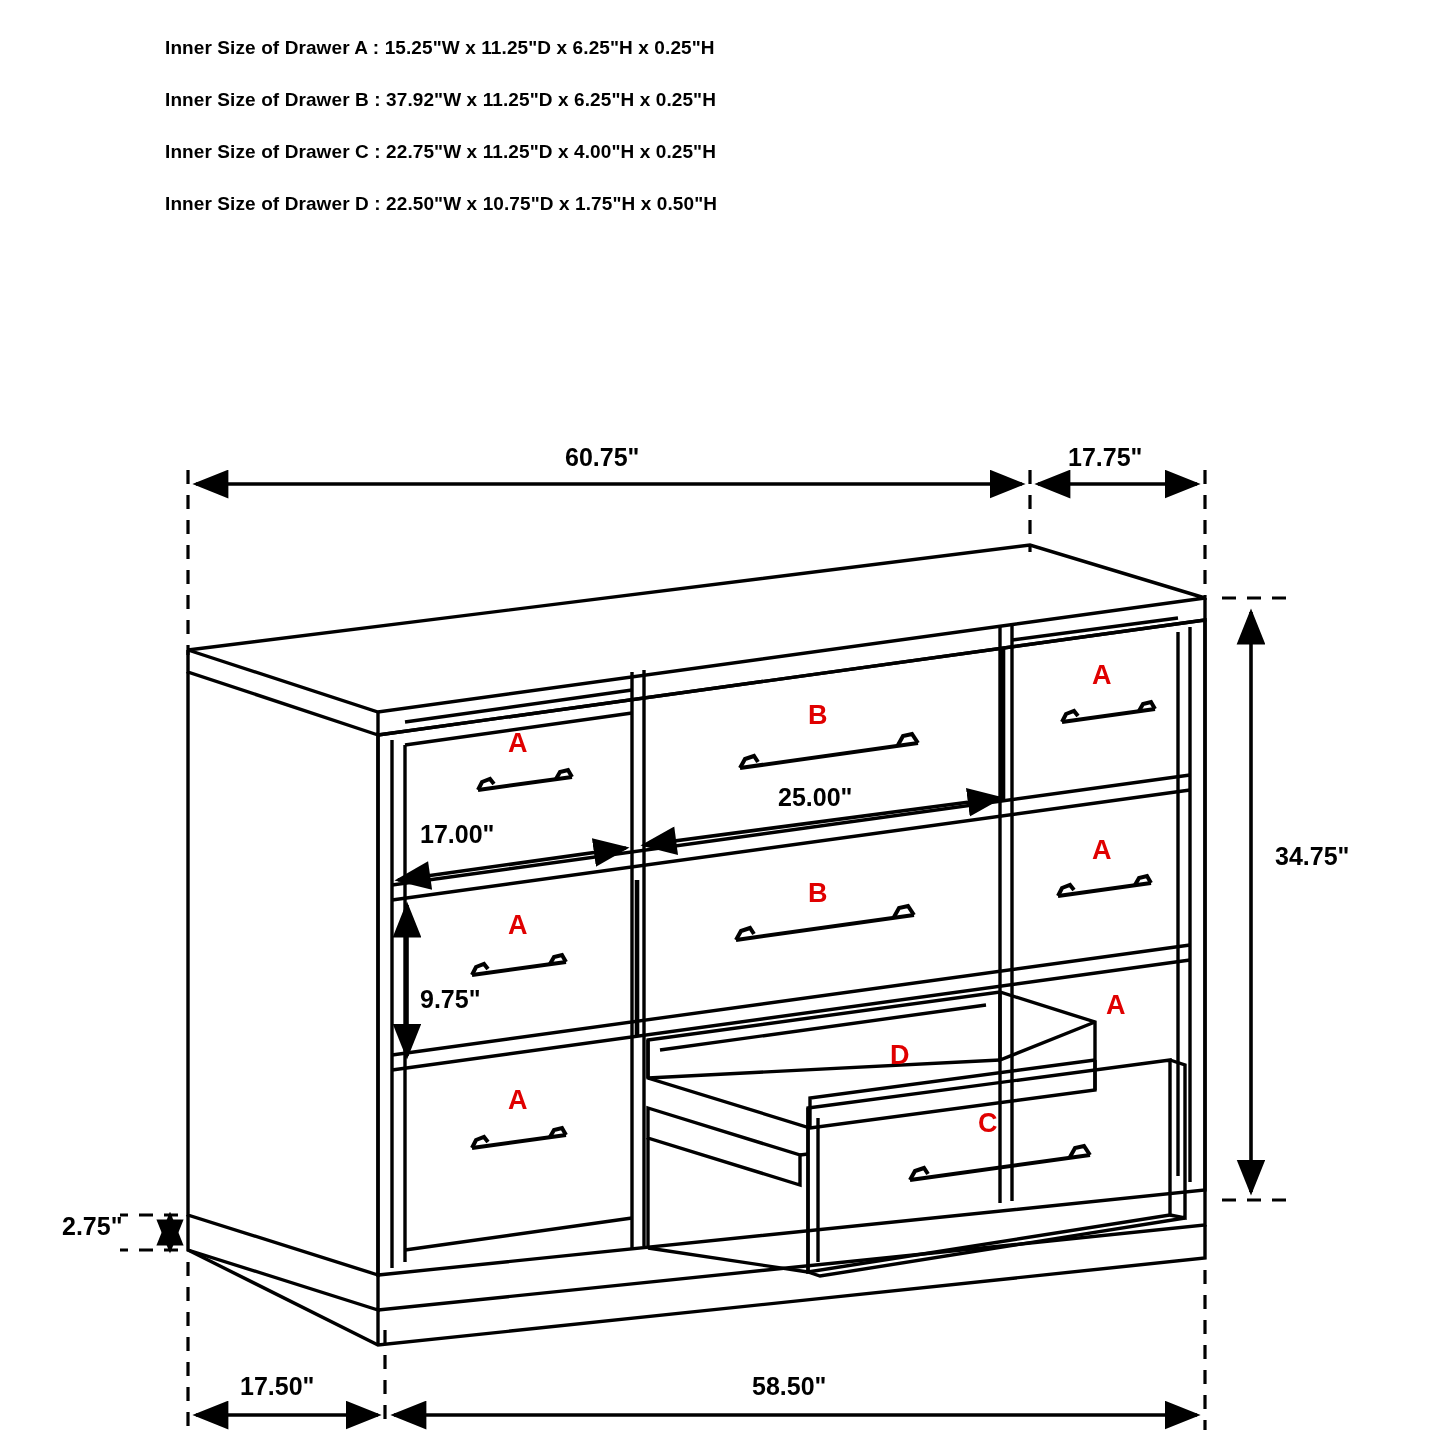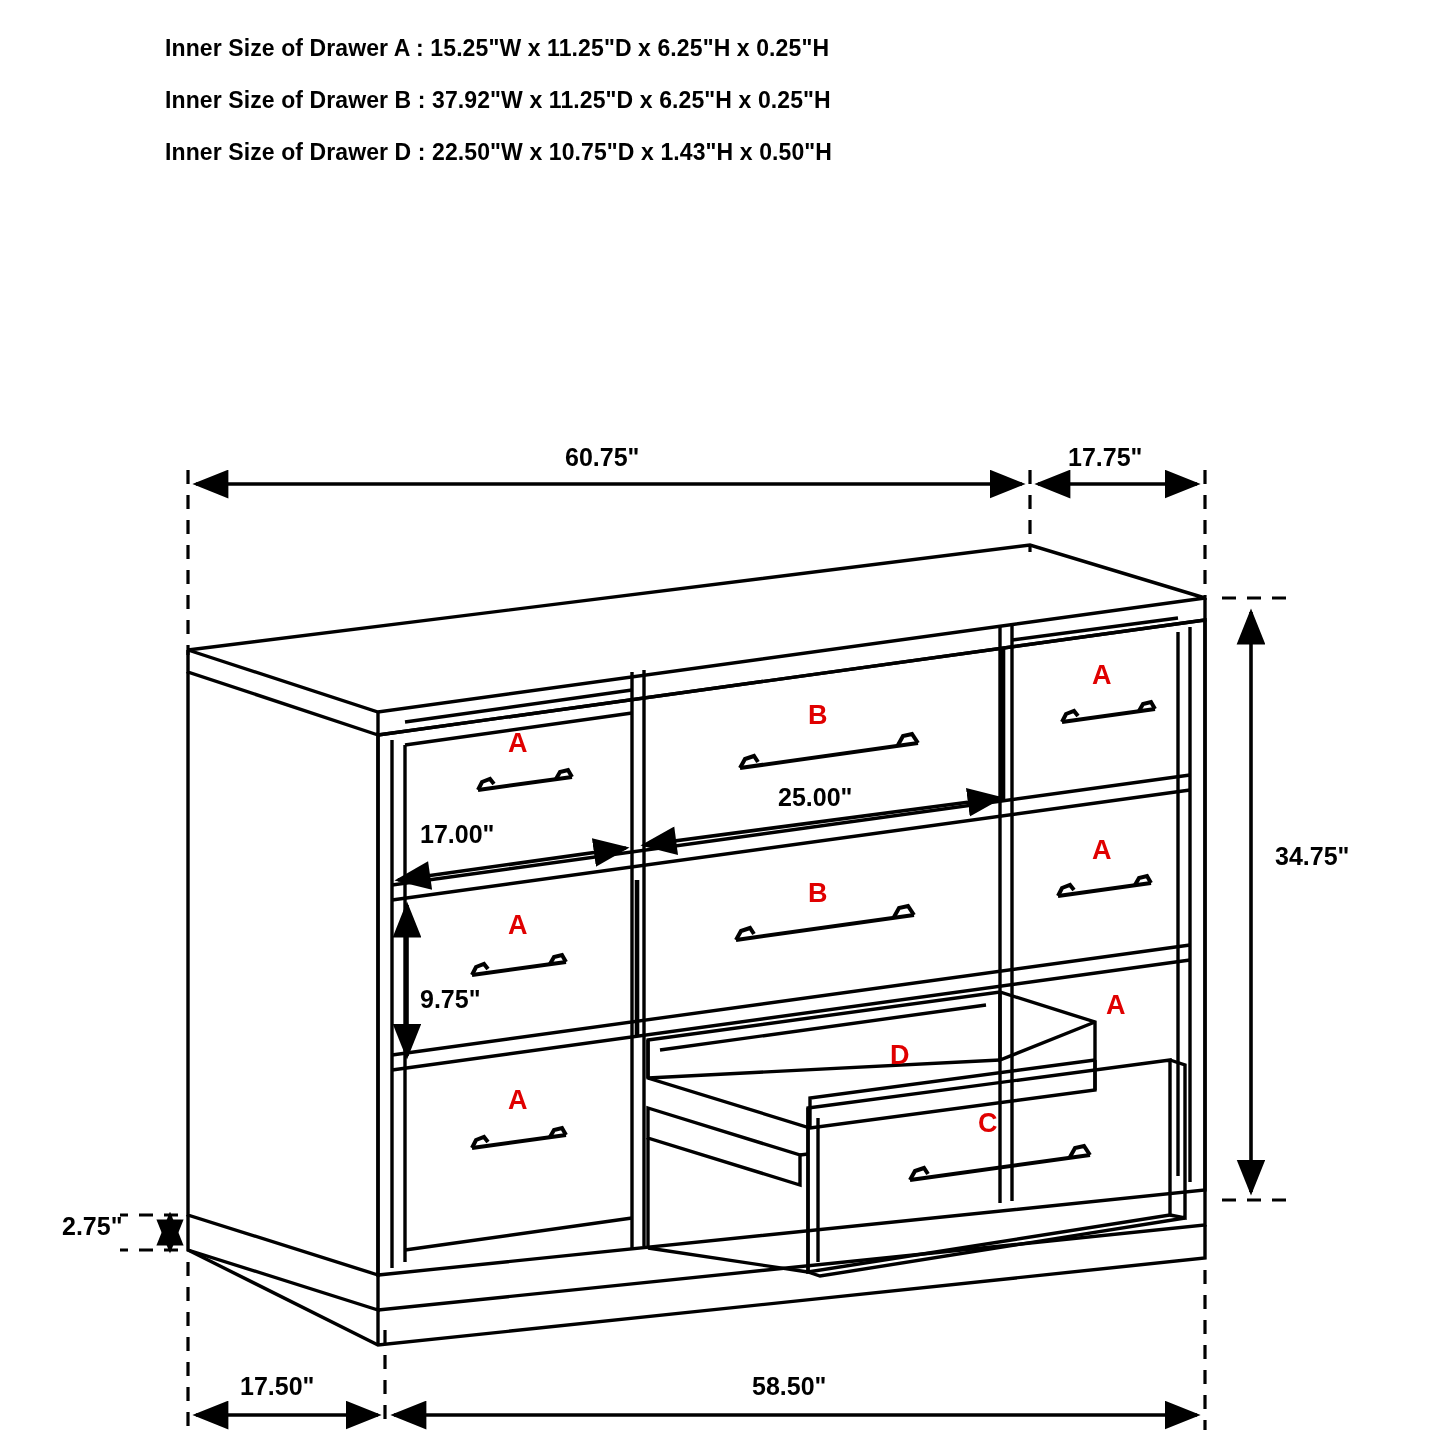--- a/index.html
+++ b/index.html
@@ -21,21 +21,21 @@
     width: 1445px;
     height: 1445px;
   }
   .spec-list {
     position: absolute;
     left: 165px;
     top: 22px;
     width: 1200px;
   }
   .spec-line {
-    font-size: 23px;
+    font-size: 19px;
     font-weight: bold;
     letter-spacing: 0.1px;
     line-height: 52px;
     white-space: nowrap;
     color: #000;
   }
   svg {
     position: absolute;
     left: 0;
     top: 0;
@@ -56,21 +56,22 @@
   }
 </style>
 </head>
 <body>
 
 <div id="stage">
 
   <div class="spec-list">
     <div class="spec-line">Inner Size of Drawer A : 15.25"W x 11.25"D x 6.25"H x 0.25"H</div>
     <div class="spec-line">Inner Size of Drawer B : 37.92"W x 11.25"D x 6.25"H x 0.25"H</div>
-    <div class="spec-line">Inner Size of Drawer  D : 22.50"W x 10.75"D x 1.43"H x 0.50"H</div>
+    <div class="spec-line">Inner Size of Drawer C : 22.75"W x 11.25"D x 4.00"H x 0.25"H</div>
+    <div class="spec-line">Inner Size of Drawer  D : 22.50"W x 10.75"D x 1.75"H x 0.50"H</div>
   </div>
 
   <svg width="1445" height="1445" viewBox="0 0 1445 1445">
     <defs>
       <marker id="arrow" markerWidth="12" markerHeight="12" refX="9" refY="4" orient="auto" markerUnits="strokeWidth">
         <path d="M0,0 L10,4 L0,8 z" fill="#000"></path>
       </marker>
       <marker id="arrowStart" markerWidth="12" markerHeight="12" refX="1" refY="4" orient="auto" markerUnits="strokeWidth">
         <path d="M10,0 L0,4 L10,8 z" fill="#000"></path>
       </marker>

